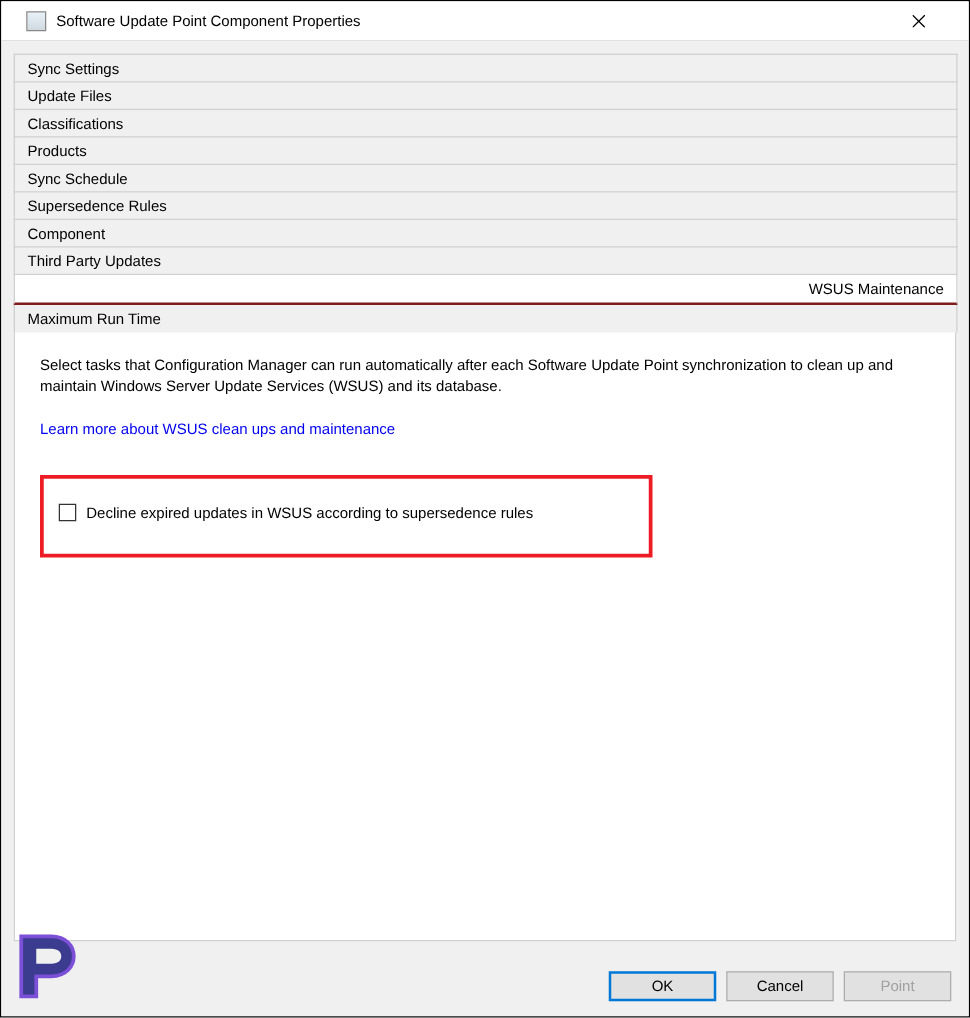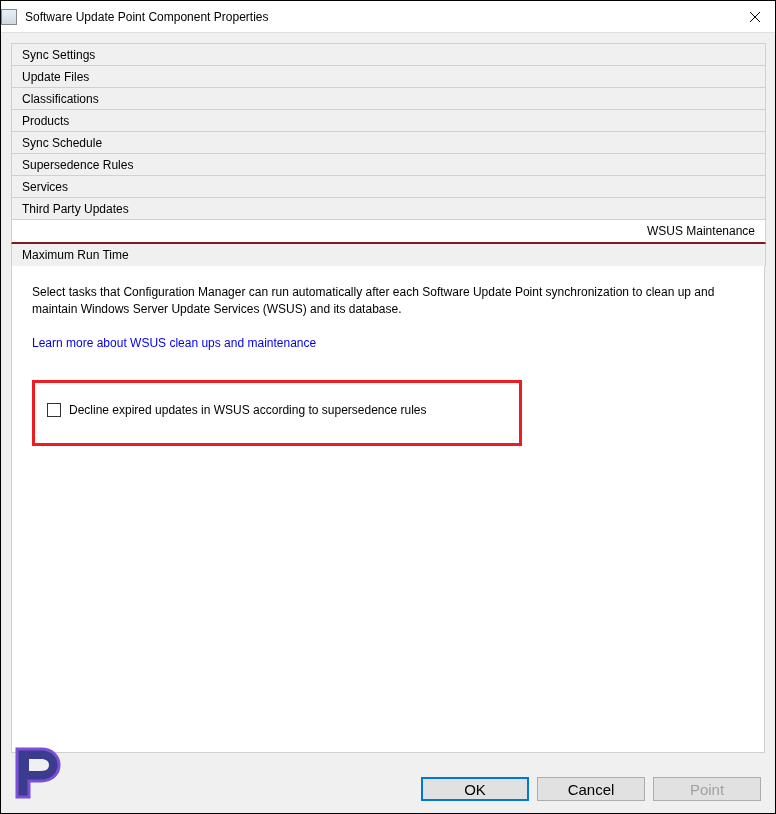--- a/index.html
+++ b/index.html
@@ -9,21 +9,21 @@
       background: #fff;
       width: 776px;
       height: 814px;
       position: relative;
       border: 1px solid #000;
     }
     .titlebar {
       height: 32px;
       display: flex;
       align-items: center;
-      padding: 0 0;
+      padding: 0 20px;
       background: #fff;
       border-bottom: 1px solid #e0e0e0;
     }
     .titlebar-icon {
       width: 16px;
       height: 16px;
       margin-right: 8px;
       border: 1px solid #888;
       background: linear-gradient(to bottom, #e8f0f8, #d0d8e0);
     }
@@ -125,25 +125,25 @@
       color: #000;
     }
     .button-bar {
       position: absolute;
       bottom: 12px;
       right: 14px;
       display: flex;
       gap: 8px;
     }
     .btn {
-      width: 108px;
+      width: 86px;
       height: 24px;
       border: 1px solid #adadad;
       background: #e1e1e1;
-      font-size: 15px;
+      font-size: 12px;
       cursor: pointer;
       display: flex;
       align-items: center;
       justify-content: center;
     }
     .btn.primary {
       border: 2px solid #0078d7;
       background: #e1e1e1;
     }
     .btn.disabled {
@@ -174,21 +174,21 @@
 
 <div class="dialog-body">
   <div class="tab-container">
     <div class="tab-row">
       <div class="tab">Sync Settings</div>
       <div class="tab">Update Files</div>
       <div class="tab">Classifications</div>
       <div class="tab">Products</div>
       <div class="tab">Sync Schedule</div>
       <div class="tab">Supersedence Rules</div>
-      <div class="tab">Services</div>
+      <div class="tab">Component</div>
     </div>
     <div class="tab-row">
       <div class="tab">Third Party Updates</div>
       <div class="tab active">WSUS Maintenance</div>
       <div class="tab">Maximum Run Time</div>
     </div>
 
     <div class="tab-content">
       <p class="description">Select tasks that Configuration Manager can run automatically after each Software Update Point synchronization to clean up and maintain Windows Server Update Services (WSUS) and its database.</p>
       <a class="link">Learn more about WSUS clean ups and maintenance</a>

